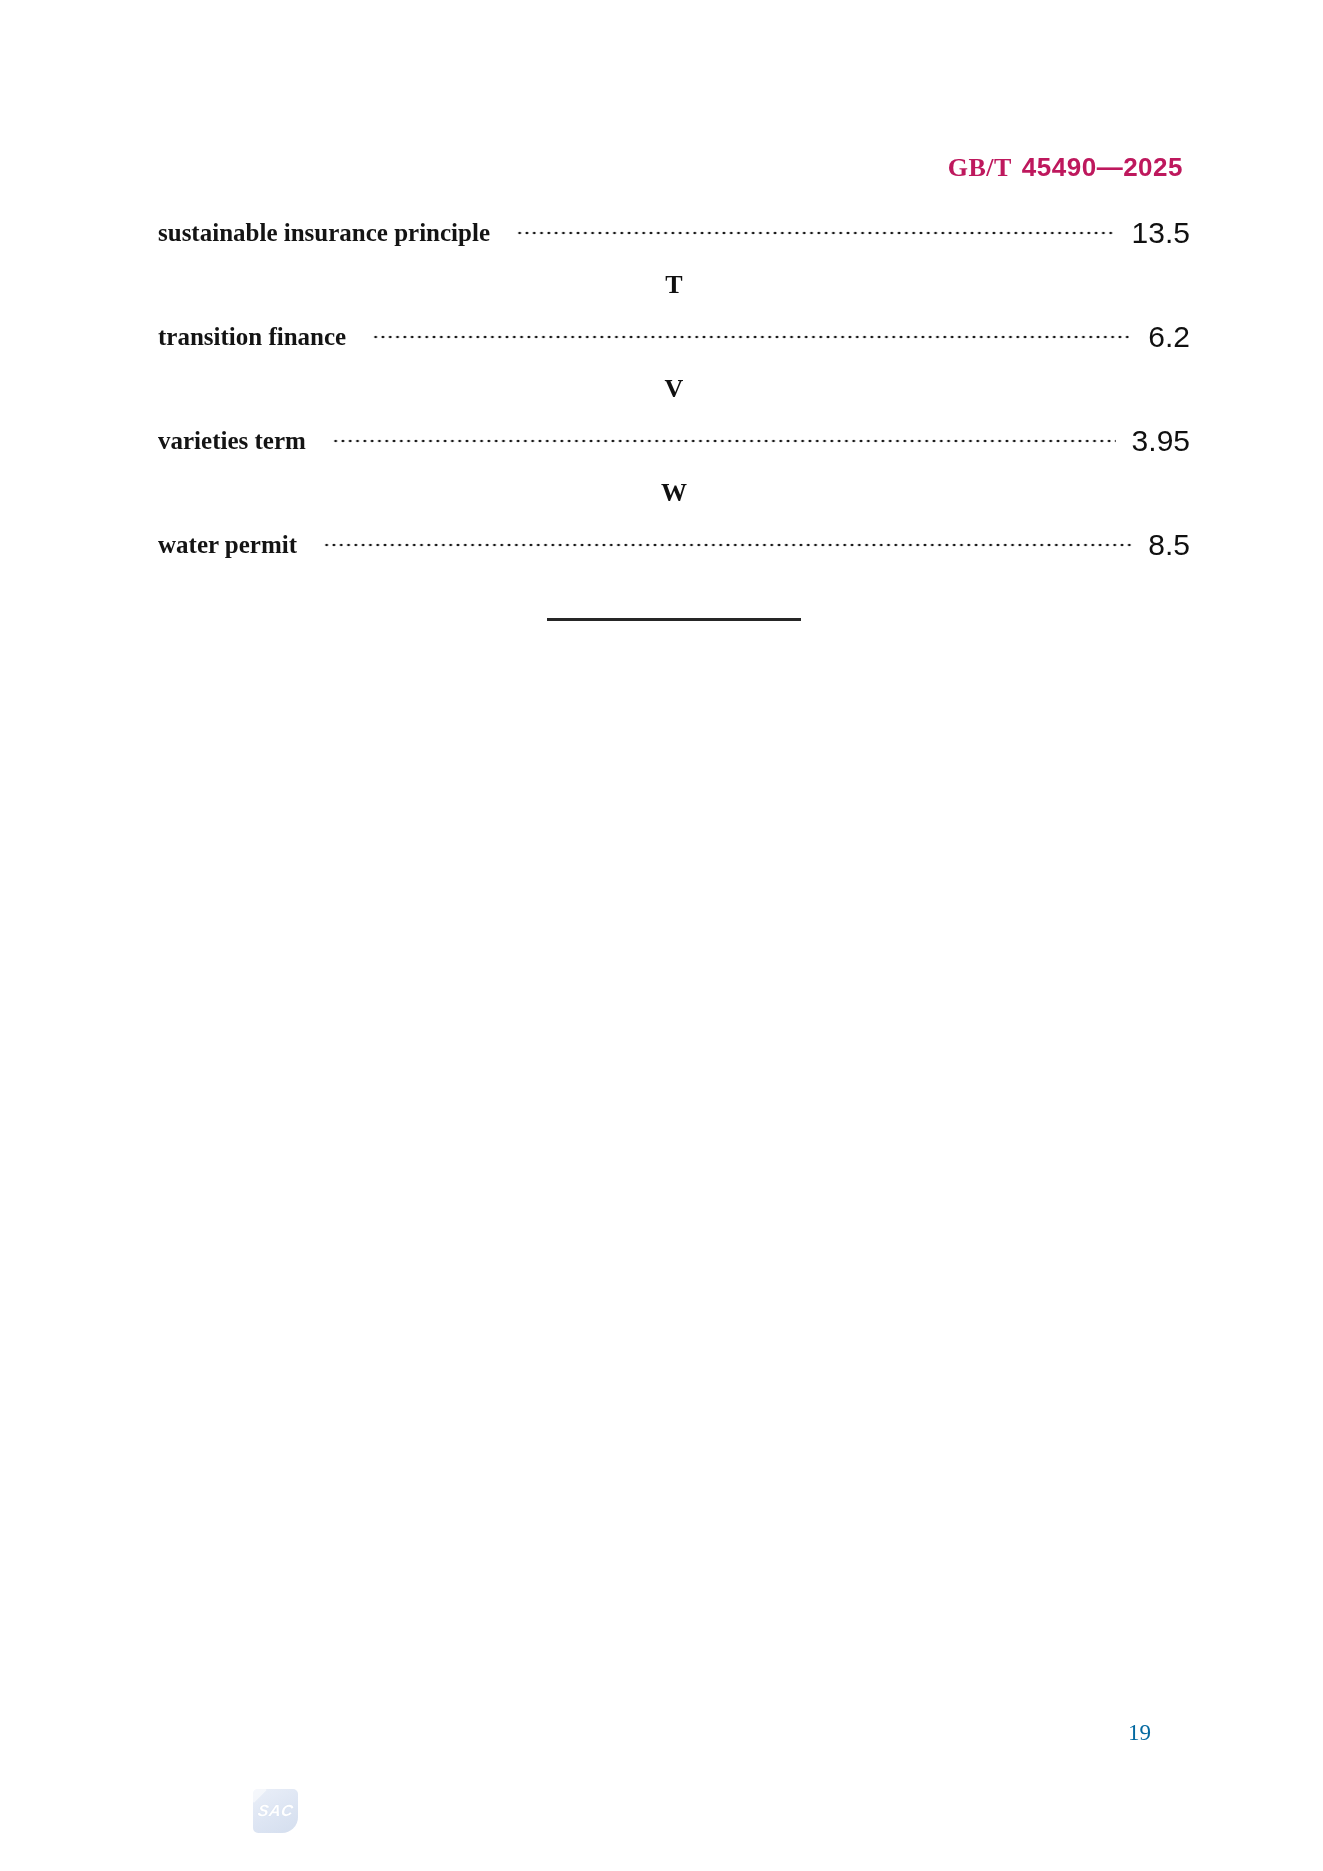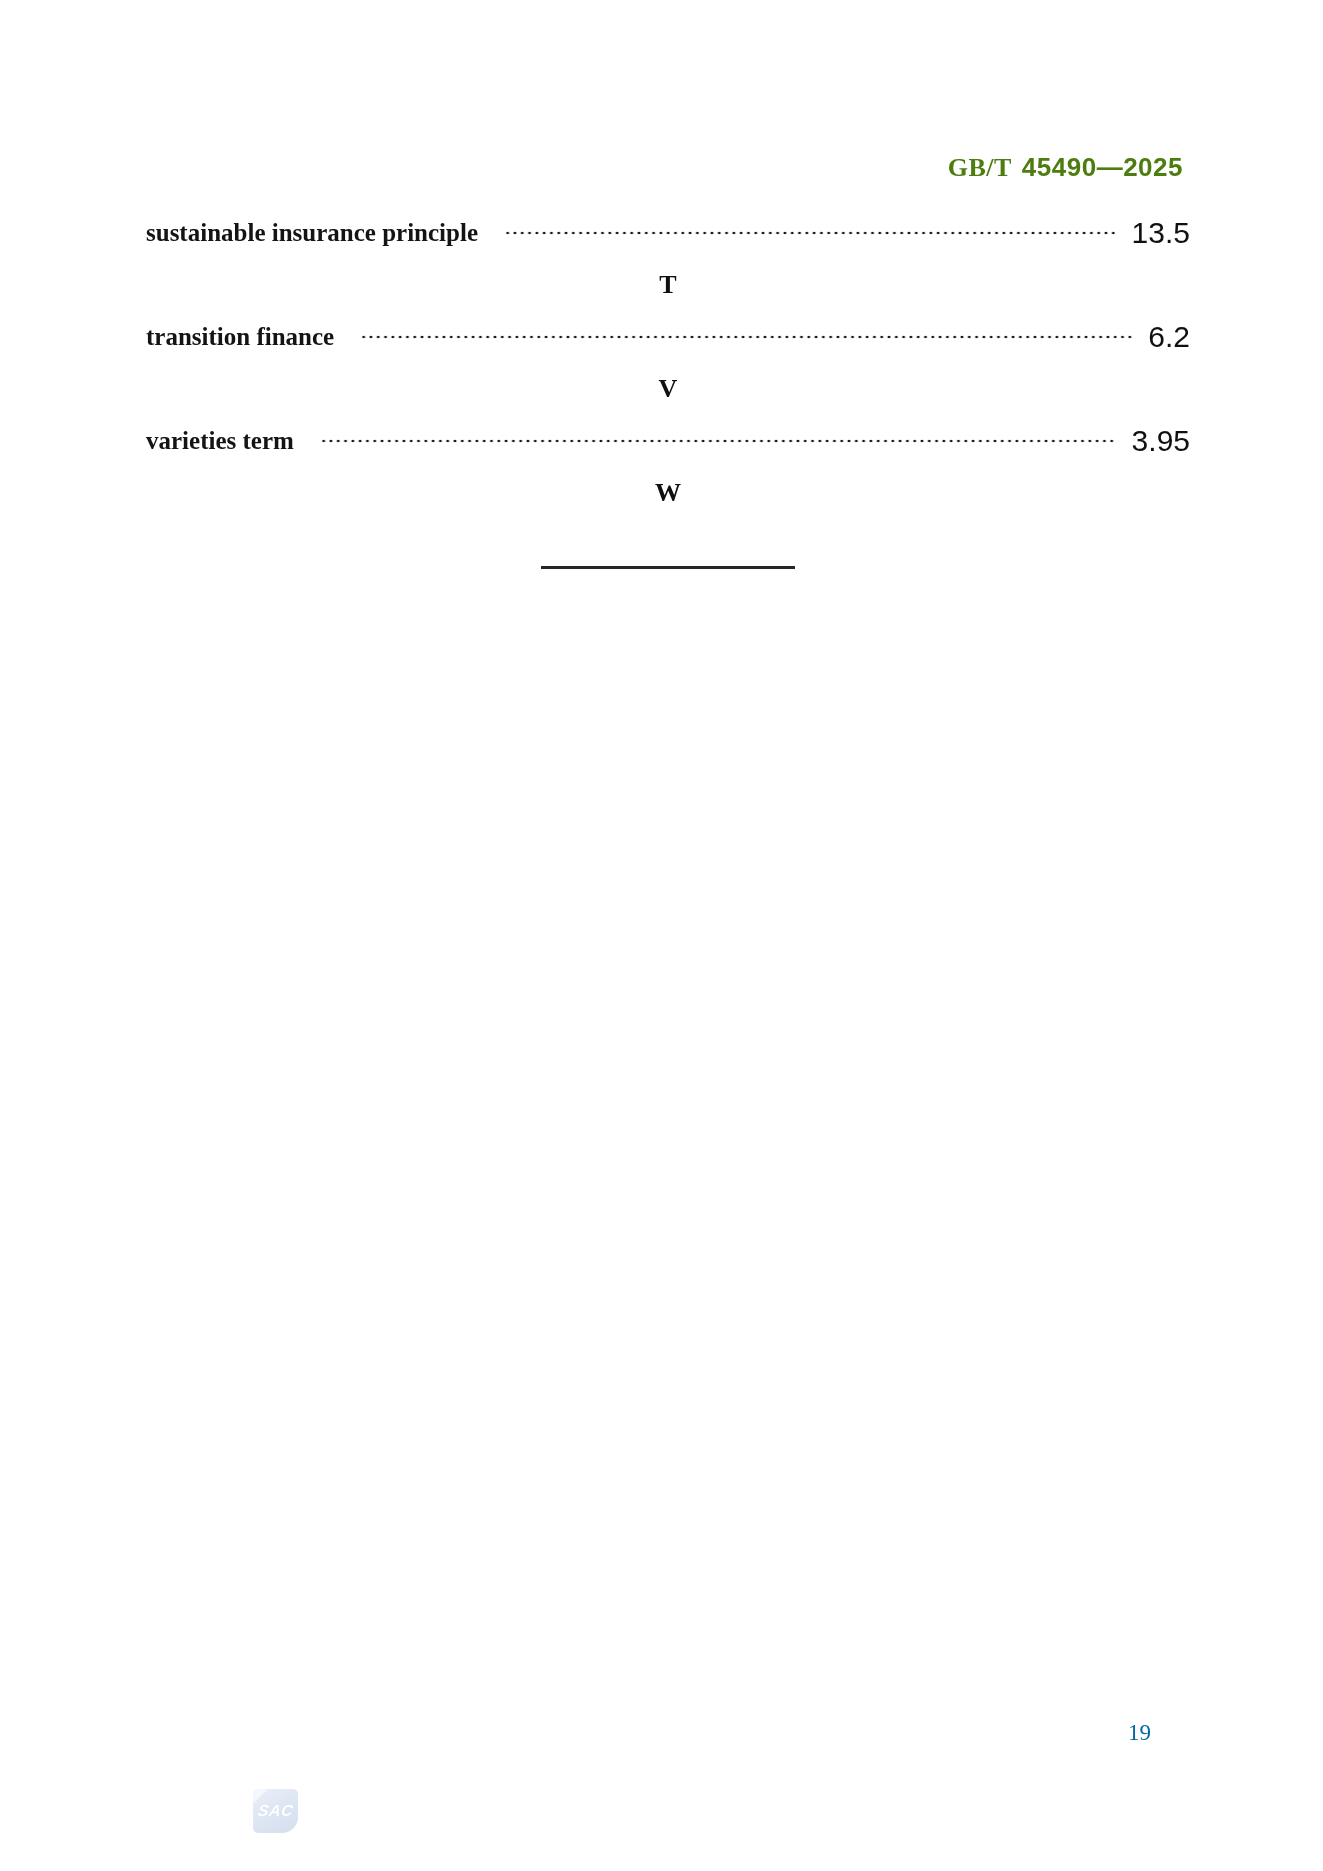--- a/index.html
+++ b/index.html
@@ -15,29 +15,29 @@
   .page {
     position: absolute; inset: 0;
     background: #ffffff;
   }
   
   .std-header {
     position: absolute;
     top: 152px; right: 140px;
     font-size: 26px; font-weight: bold;
     white-space: nowrap;
-    color: #4d7c0f;
+    color: #be185d;
   }
   .std-header .code { font-family: "Liberation Serif", serif; letter-spacing: 0.5px; }
   .std-header .num  { font-family: "Liberation Sans", sans-serif; font-weight: 600; margin-left: 10px; letter-spacing: 0.5px; }
 
   
   .index {
     position: absolute;
-    top: 218px; left: 146px; right: 133px;
+    top: 218px; left: 158px; right: 133px;
   }
   .row { height: 30px; }
   .row + .row { margin-top: 22px; }
   .row.entry + .row.entry { }
   .row.entry {
     display: flex;
     align-items: center;
     font-size: 25px;
   }
   .term {
@@ -134,20 +134,25 @@
         <span class="leader"></span>
         <span class="ref">6.2</span>
       </div>
       <div class="row section">V</div>
       <div class="row entry">
         <span class="term">varieties term</span>
         <span class="leader"></span>
         <span class="ref">3.95</span>
       </div>
       <div class="row section">W</div>
+      <div class="row entry">
+        <span class="term">water permit</span>
+        <span class="leader"></span>
+        <span class="ref">8.5</span>
+      </div>
       <div class="end-divider"></div>
     </div>
 
   <div class="page-number">19</div>
 
   <div class="sac-logo">
     <span class="sac-text">SAC</span>
   </div>
 
 </div>

